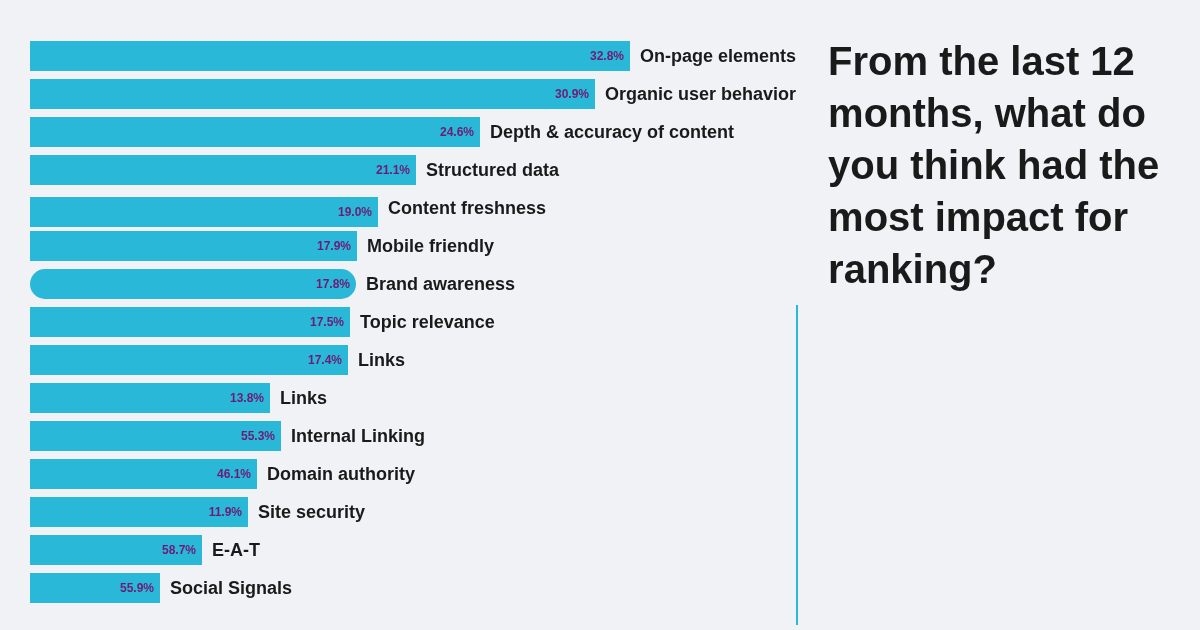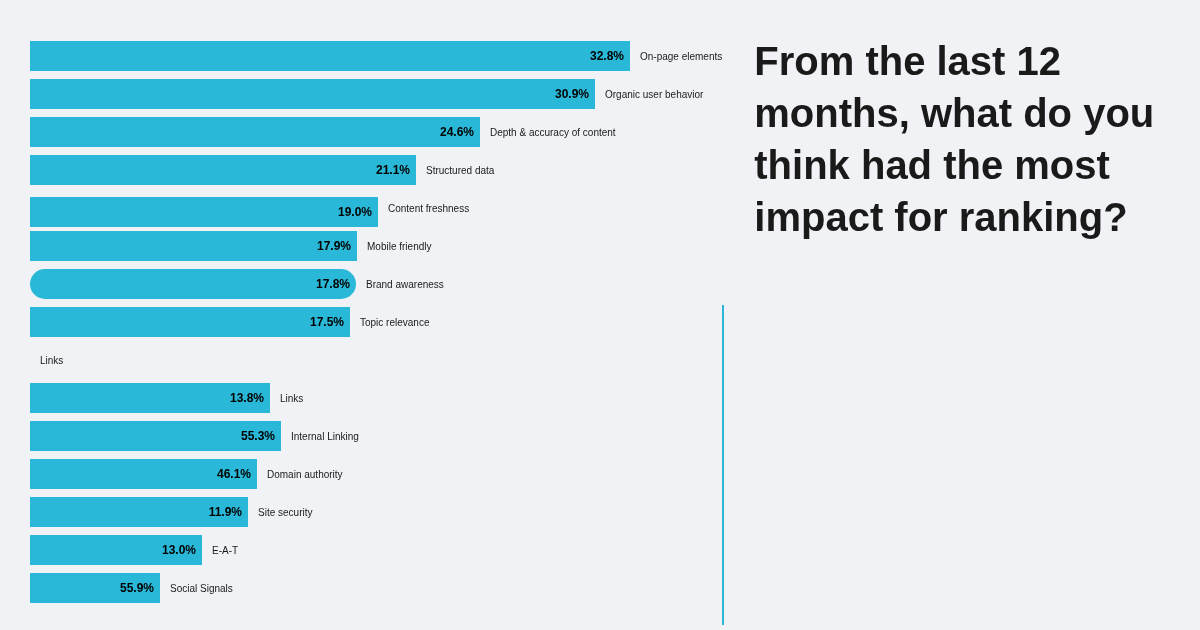--- a/index.html
+++ b/index.html
@@ -44,29 +44,29 @@
       background: #29b8d8;
       height: 30px;
       display: flex;
       align-items: center;
       justify-content: flex-end;
       padding-right: 6px;
     }
     .bar-value {
       font-size: 12px;
       font-weight: 600;
-      color: #000000;
+      color: #701a75;
       white-space: nowrap;
     }
     .bar-label {
-      font-size: 10px;
+      font-size: 18px;
       color: #1a1a1a;
       margin-left: 10px;
       white-space: nowrap;
-      font-weight: 400;
+      font-weight: 700;
     }
     .divider {
       width: 2px;
       background: #29b8d8;
       height: 320px;
       margin-top: 270px;
       flex-shrink: 0;
       align-self: flex-start;
     }
     .text-section {
@@ -149,20 +149,23 @@
       <div class="bar-row">
         <div class="bar-wrapper">
           <div class="bar" style="width: 320px;">
             <span class="bar-value">17.5%</span>
           </div>
           <span class="bar-label">Topic relevance</span>
         </div>
       </div>
       <div class="bar-row">
         <div class="bar-wrapper">
+          <div class="bar" style="width: 318px;">
+            <span class="bar-value">17.4%</span>
+          </div>
           <span class="bar-label">Links</span>
         </div>
       </div>
       <div class="bar-row">
         <div class="bar-wrapper">
           <div class="bar" style="width: 240px;">
             <span class="bar-value">13.8%</span>
           </div>
           <span class="bar-label">Links</span>
         </div>
@@ -187,21 +190,21 @@
         <div class="bar-wrapper">
           <div class="bar" style="width: 218px;">
             <span class="bar-value">11.9%</span>
           </div>
           <span class="bar-label">Site security</span>
         </div>
       </div>
       <div class="bar-row">
         <div class="bar-wrapper">
           <div class="bar" style="width: 172px;">
-            <span class="bar-value">13.0%</span>
+            <span class="bar-value">58.7%</span>
           </div>
           <span class="bar-label">E-A-T</span>
         </div>
       </div>
       <div class="bar-row">
         <div class="bar-wrapper">
           <div class="bar" style="width: 130px;">
             <span class="bar-value">55.9%</span>
           </div>
           <span class="bar-label">Social Signals</span>

